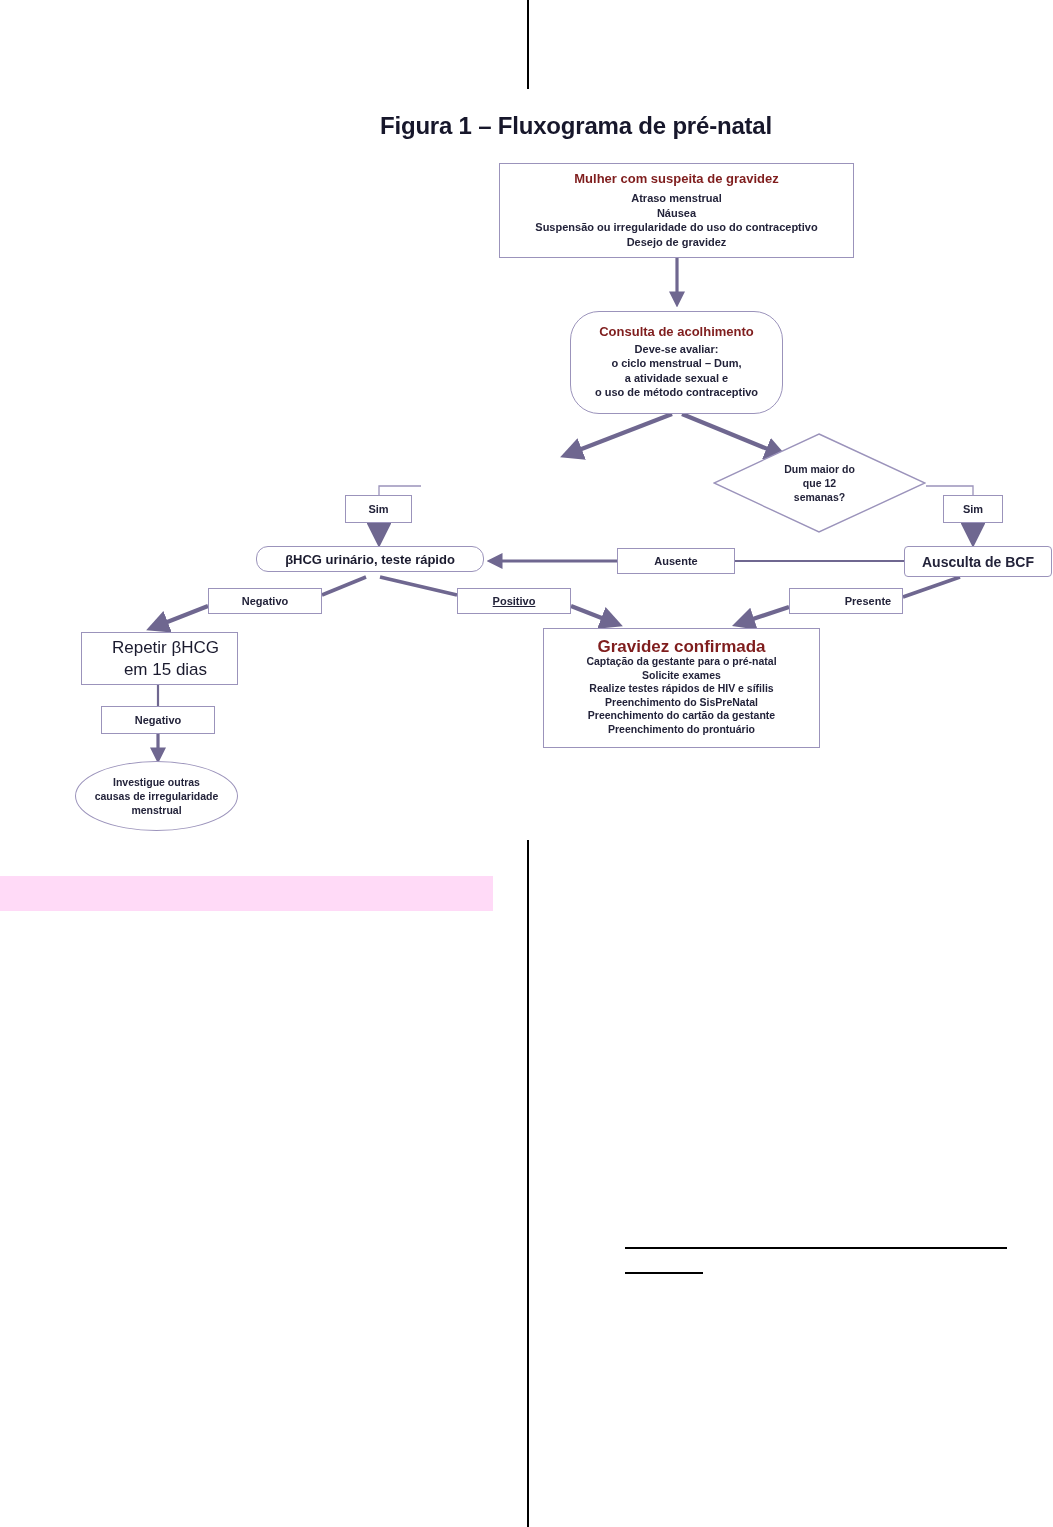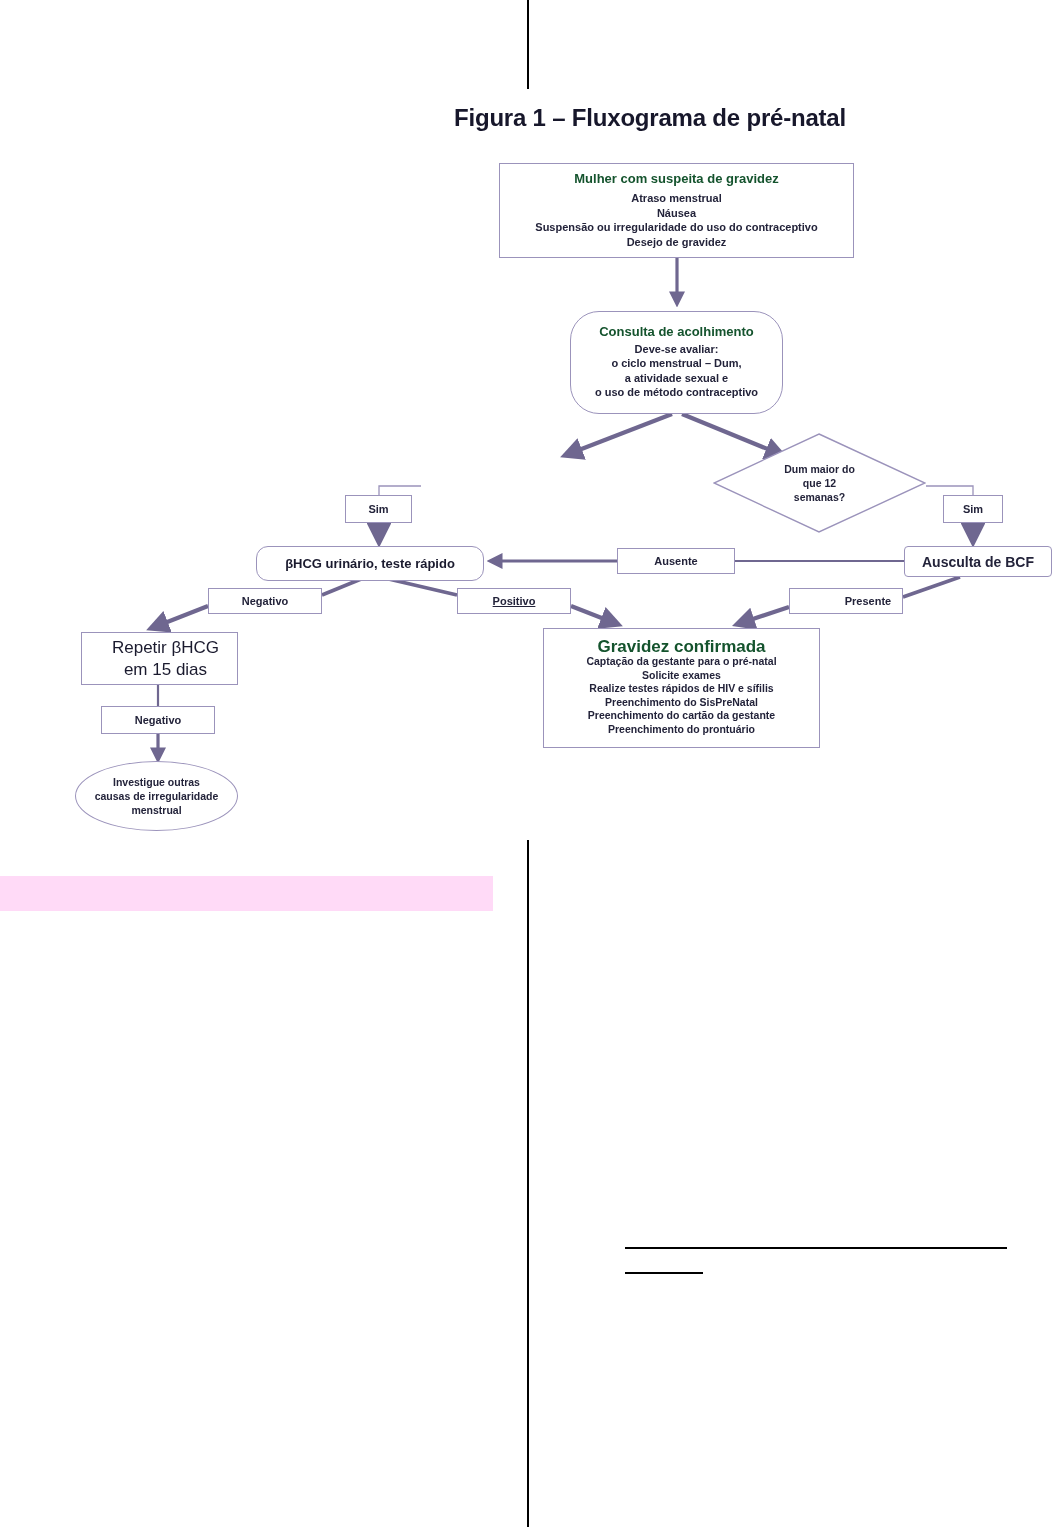--- a/index.html
+++ b/index.html
@@ -40,23 +40,23 @@
     top: 876px;
     width: 493px;
     height: 35px;
     background: #ffdaf7;
   }
 
   
   .fig-title {
     position: absolute;
     left: 380px;
-    top: 104px;
+    top: 112px;
     width: 540px;
-    text-align: center;
+    text-align: left;
     font-size: 24px;
     font-weight: bold;
     letter-spacing: -0.2px;
     color: #17172b;
   }
 
   
   #connectors {
     position: absolute;
     left: 0;
@@ -74,21 +74,21 @@
     border: 1.4px solid #9b93bb;
     display: flex;
     flex-direction: column;
     align-items: center;
     justify-content: center;
     text-align: center;
     color: #1a1a2e;
   }
   .node .hd {
     font-weight: bold;
-    color: #14532d;
+    color: #7f1d1d;
   }
   .node .ln {
     font-weight: bold;
     color: #23233a;
   }
 
   
   .n-suspeita {
     left: 499px; top: 163px; width: 355px; height: 95px;
     font-size: 11px; line-height: 14.5px;
@@ -142,21 +142,21 @@
   .n-sim-left   { left: 345px; top: 495px; width: 67px;  height: 28px; }
   .n-sim-right  { left: 943px; top: 495px; width: 60px;  height: 28px; }
   .n-ausente    { left: 617px; top: 548px; width: 118px; height: 26px; }
   .n-negativo1  { left: 208px; top: 588px; width: 114px; height: 26px; }
   .n-positivo   { left: 457px; top: 588px; width: 114px; height: 26px; text-decoration: underline; }
   .n-presente   { left: 789px; top: 588px; width: 114px; height: 26px; padding-left: 44px; }
   .n-negativo2  { left: 101px; top: 706px; width: 114px; height: 28px; }
 
   
   .n-bhcg {
-    left: 256px; top: 546px; width: 228px; height: 35px;
+    left: 256px; top: 546px; width: 228px; height: 26px;
     border-radius: 12px;
     font-size: 13px; font-weight: bold; color: #1a1a2e;
   }
   .n-bcf {
     left: 904px; top: 546px; width: 148px; height: 31px;
     border-radius: 4px;
     font-size: 14px; font-weight: bold; color: #23233a;
   }
 
   

